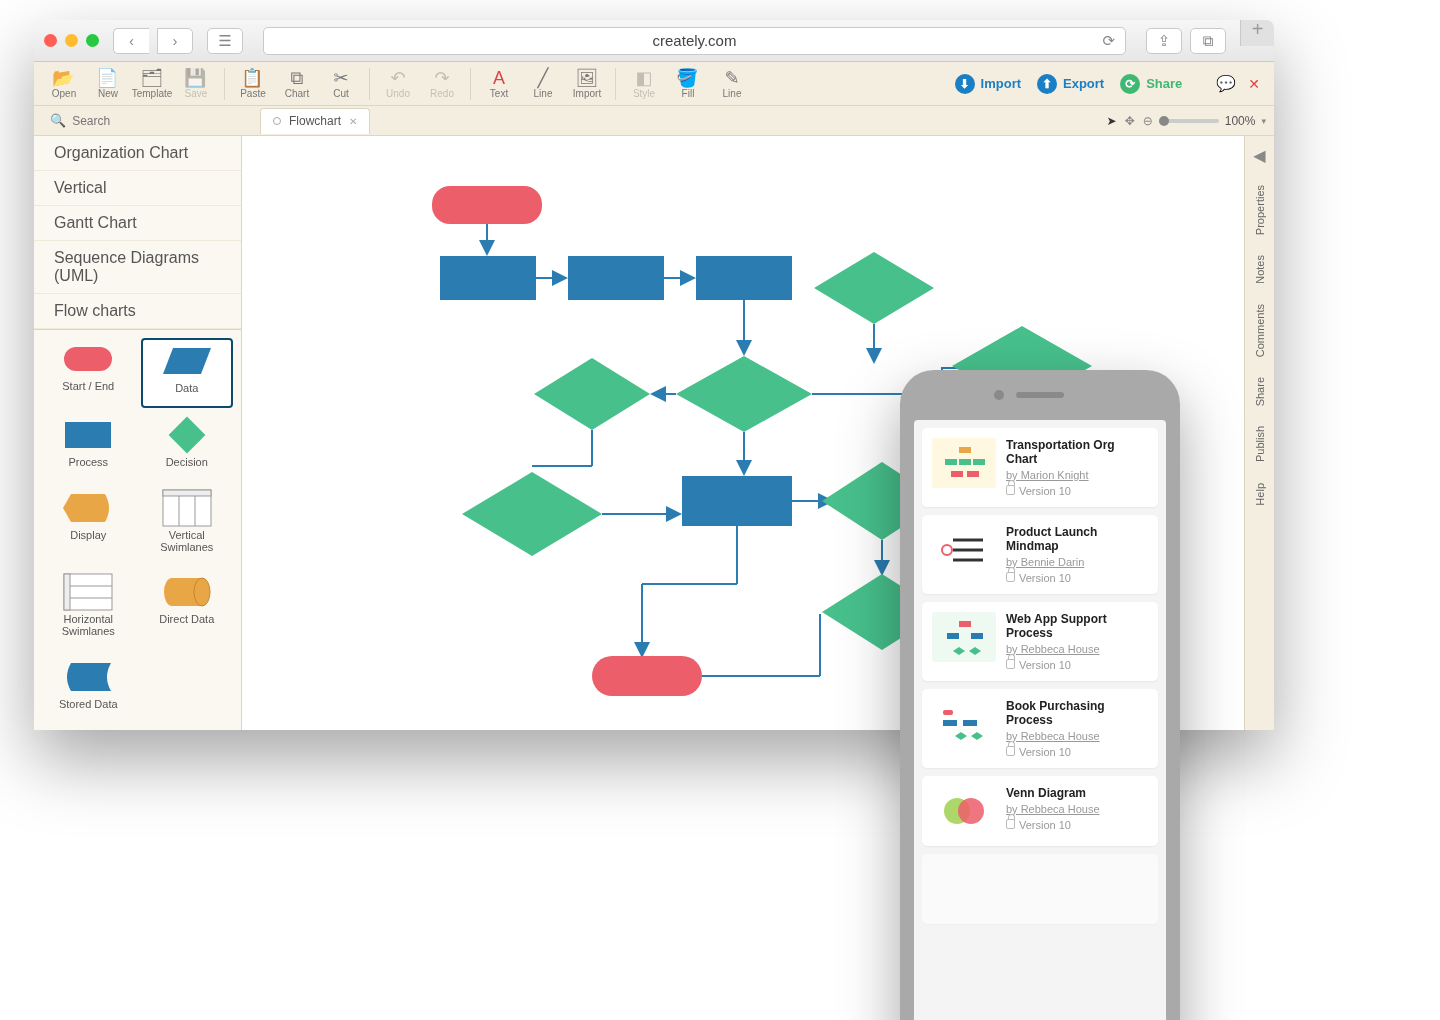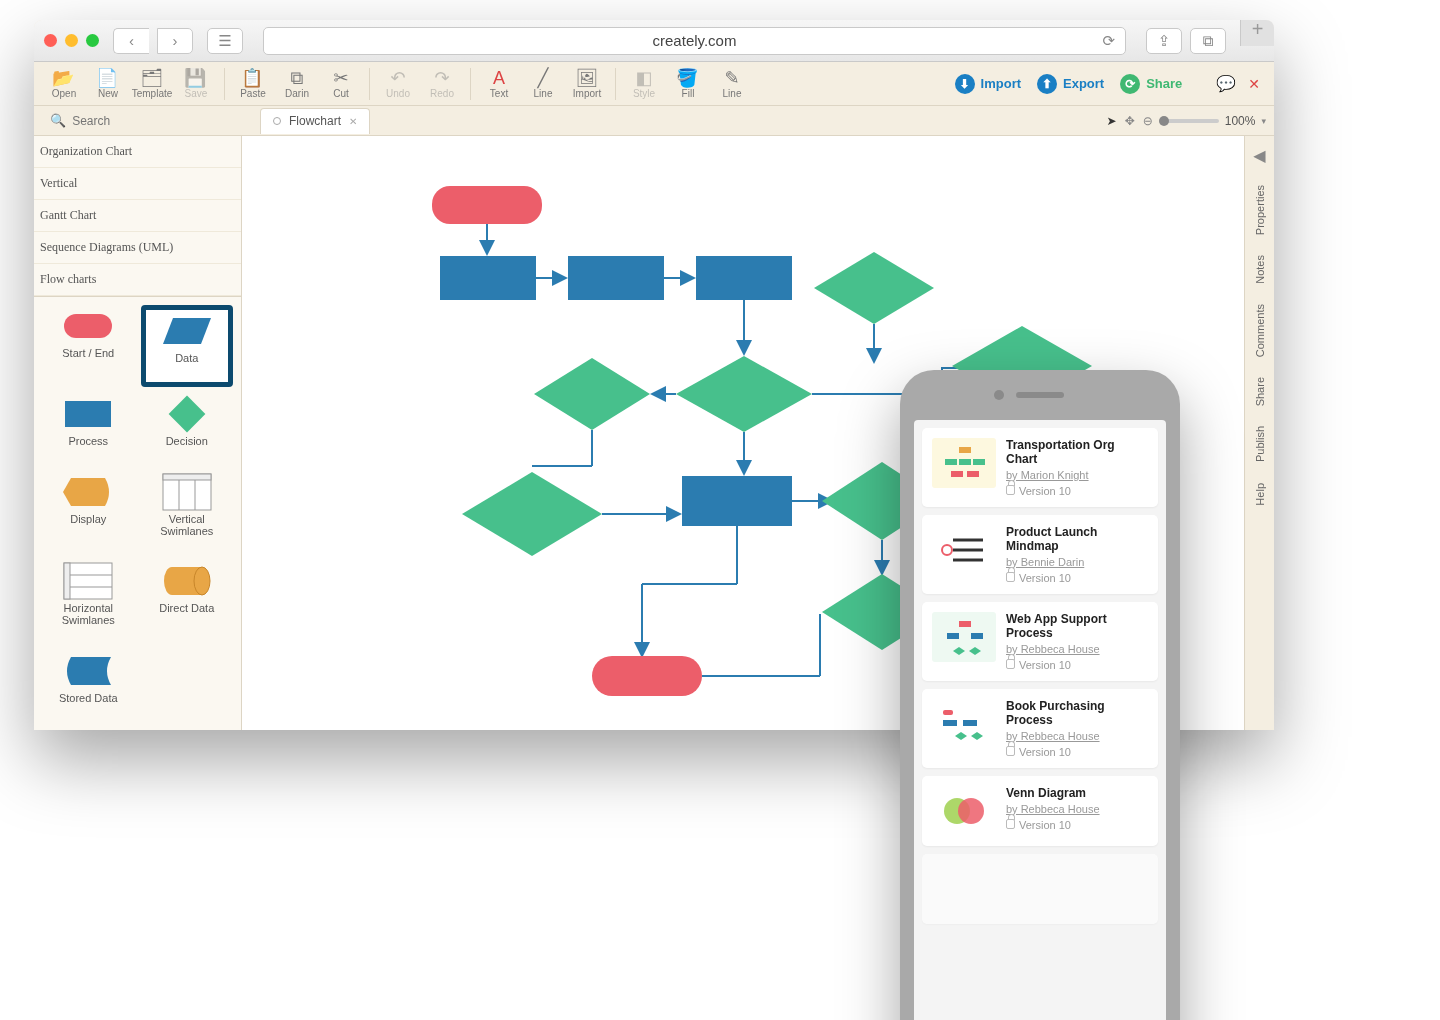--- a/index.html
+++ b/index.html
@@ -37,24 +37,24 @@
 .doc-tab .close { color:#aaa; font-size:10px; }
 .ctrls-right { margin-left:auto; display:flex; align-items:center; gap:8px; font-size:12px; color:#555;}
 .zoom { display:flex; align-items:center; gap:6px; }
 .zoom .slider { width:60px; height:4px; background:#ccc; border-radius:2px; position:relative;}
 .zoom .slider::after { content:''; position:absolute; left:0; top:-3px; width:10px; height:10px; border-radius:50%; background:#888; }
 
 
 .body { display:flex; height: calc(100% - 116px); position:relative; }
 .sidebar { width: 208px; background:#fbf8f1; border-right:1px solid #ddd5c4; display:flex; flex-direction:column; }
 .cat-list { border-bottom:1px solid #ddd5c4; }
-.cat { padding:8px 6px; font-size:12px; color:#555; border-bottom:1px solid #efe9da; cursor:pointer;font-family:Liberation Serif, serif; }
+.cat { padding:8px 20px; font-size:16px; color:#555; border-bottom:1px solid #efe9da; cursor:pointer; }
 .shape-grid { flex:1; overflow:auto; padding:8px; display:grid; grid-template-columns:1fr 1fr; gap:6px; }
 .shape-cell { display:flex; flex-direction:column; align-items:center; gap:4px; padding:4px; font-size:11px; color:#555; text-align:center; line-height:1.1; }
-.shape-cell.sel { background:#fff; border:5px solid #0c4a6e; border-radius:4px; }
+.shape-cell.sel { background:#fff; border:2px solid #0c4a6e; border-radius:4px; }
 .shape-ico { width:56px; height:34px; display:flex; align-items:center; justify-content:center; }
 
 
 .canvas { flex:1; background:#fff; position:relative; overflow:hidden; }
 
 
 .rail { width:30px; background:#f4eee1; border-left:1px solid #ddd5c4; display:flex; flex-direction:column; align-items:center; padding-top:10px; gap:20px; }
 .rail-item { writing-mode:vertical-rl; transform:rotate(180deg); font-size:11px; color:#666; display:flex; align-items:center; gap:6px; cursor:pointer; }
 
 
@@ -114,21 +114,21 @@
         <div class="ico">💾</div>
         <span>Save</span>
       </div>
     <div class="tdiv"></div>
     <div class="tbtn">
         <div class="ico">📋</div>
         <span>Paste</span>
       </div>
     <div class="tbtn">
         <div class="ico">⧉</div>
-        <span>Darin</span>
+        <span>Chart</span>
       </div>
     <div class="tbtn">
         <div class="ico">✂</div>
         <span>Cut</span>
       </div>
     <div class="tdiv"></div>
     <div class="tbtn" style="opacity:.4;">
         <div class="ico">↶</div>
         <span>Undo</span>
       </div>

